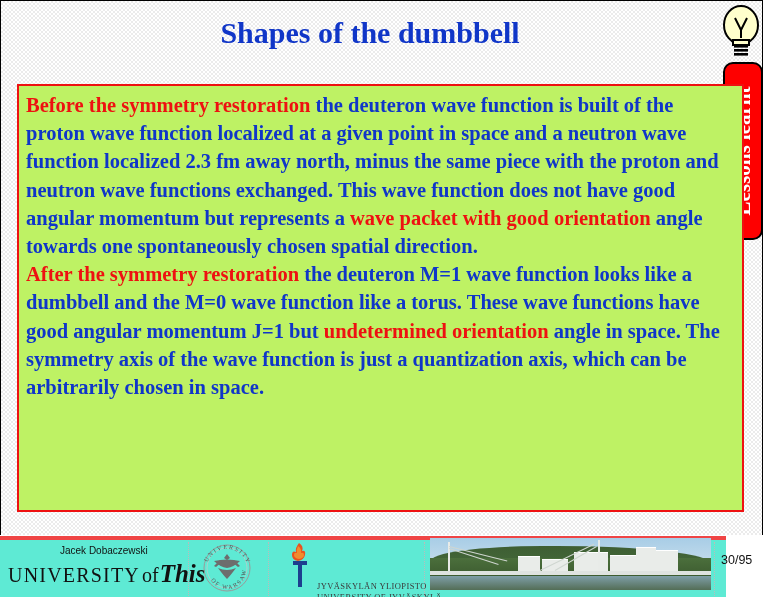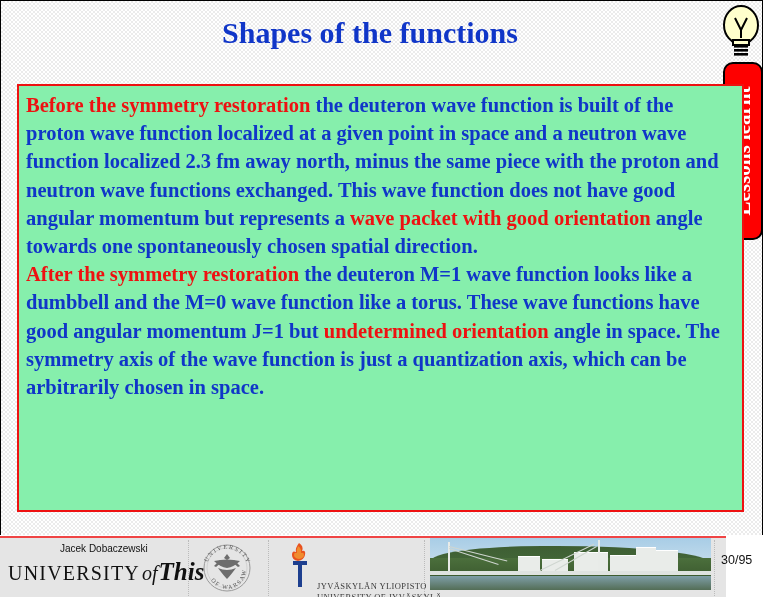--- a/index.html
+++ b/index.html
@@ -89,21 +89,21 @@
     white-space: nowrap;
   }
 
   
   #content-box {
     position: absolute;
     left: 17px;
     top: 84px;
     width: 727px;
     height: 428px;
-    background: #86efac;
+    background: #bef264;
     border: 2px solid #ee1111;
     box-sizing: border-box;
     padding: 5px 6px 0 7px;
   }
   .para {
     margin: 0;
     color: #1036c8;
     font-size: 20.5px;
     font-weight: bold;
     line-height: 28.2px;
@@ -114,22 +114,22 @@
     color: #ee1111;
   }
 
   
   #footer {
     position: absolute;
     left: 0;
     top: 536px;
     width: 726px;
     height: 61px;
-    background: #e5e5e5;
-    border-top: 2px solid #ef4444;
+    background: #5eead4;
+    border-top: 4px solid #ef4444;
     box-sizing: border-box;
   }
   #author {
     position: absolute;
     left: 60px;
     top: 5px;
     font-family: "Liberation Sans", sans-serif;
     font-size: 10px;
     color: #111;
     white-space: nowrap;
@@ -141,21 +141,20 @@
     white-space: nowrap;
     color: #111;
   }
   #york-logo .uni {
     font-family: "Liberation Serif", serif;
     font-size: 20px;
     letter-spacing: 1.2px;
   }
   #york-logo .of {
     font-family: "Liberation Serif", serif;
-    font-style: italic;
     font-size: 20px;
     margin-left: 2px;
   }
   #york-logo .york {
     font-family: "Liberation Serif", serif;
     font-style: italic;
     font-weight: bold;
     font-size: 25px;
     margin-left: 1px;
   }
@@ -262,21 +261,21 @@
     white-space: nowrap;
   }
 </style>
 </head>
 <body>
 
 <div id="slide">
 
   <div id="slide-body"></div>
 
-  <div id="title">Shapes of the functions</div>
+  <div id="title">Shapes of the dumbbell</div>
 
   <div id="lessons-tab">
     <svg id="bulb" viewBox="0 0 44 54">
       <ellipse cx="22" cy="21" rx="17" ry="19" fill="#ffffcc" stroke="#000000" stroke-width="2"></ellipse>
       <path d="M14 36 h16 v5 h-16 z" fill="#ffffcc" stroke="#000000" stroke-width="2"></path>
       <path d="M16 14 l6 12 l6 -12" fill="none" stroke="#000000" stroke-width="2"></path>
       <path d="M22 26 v8" fill="none" stroke="#000000" stroke-width="2"></path>
       <rect x="15" y="41" width="14" height="2.6" fill="#000000"></rect>
       <rect x="15" y="45" width="14" height="2.6" fill="#000000"></rect>
       <rect x="15" y="49" width="14" height="2.6" fill="#000000"></rect>

